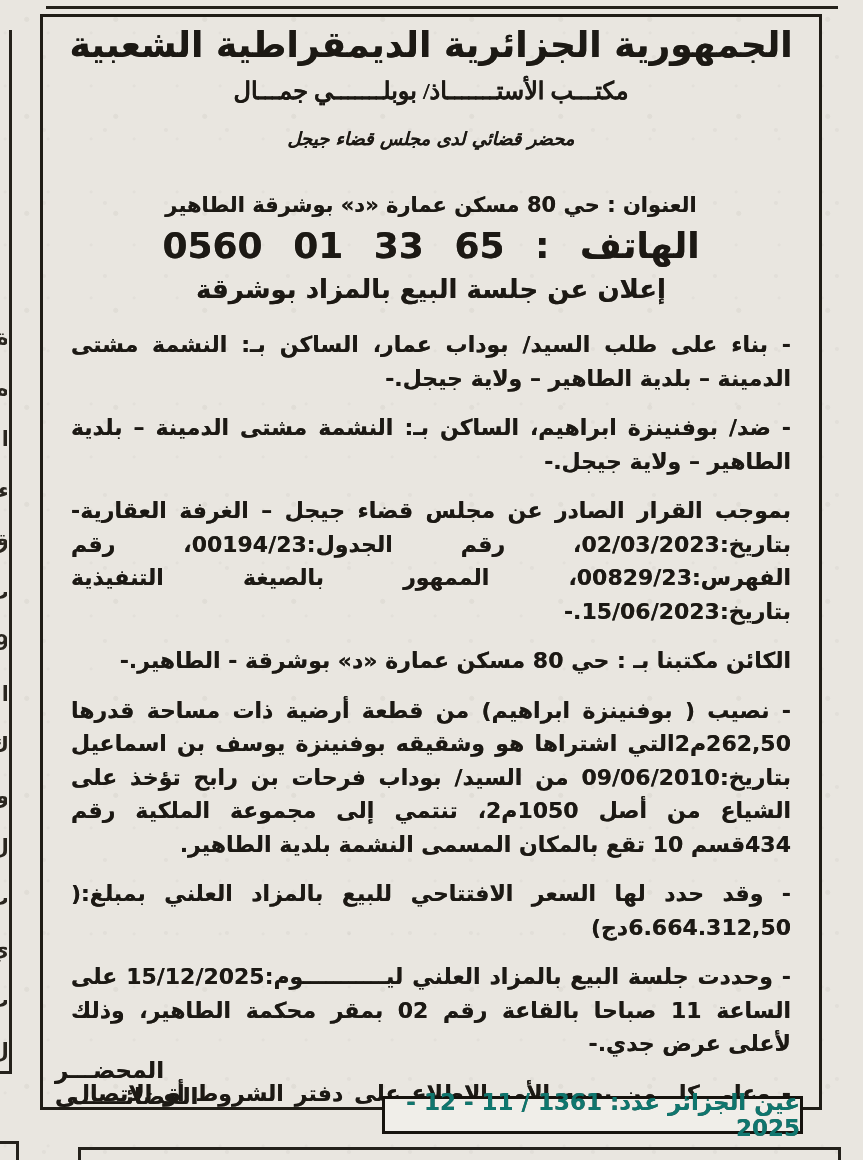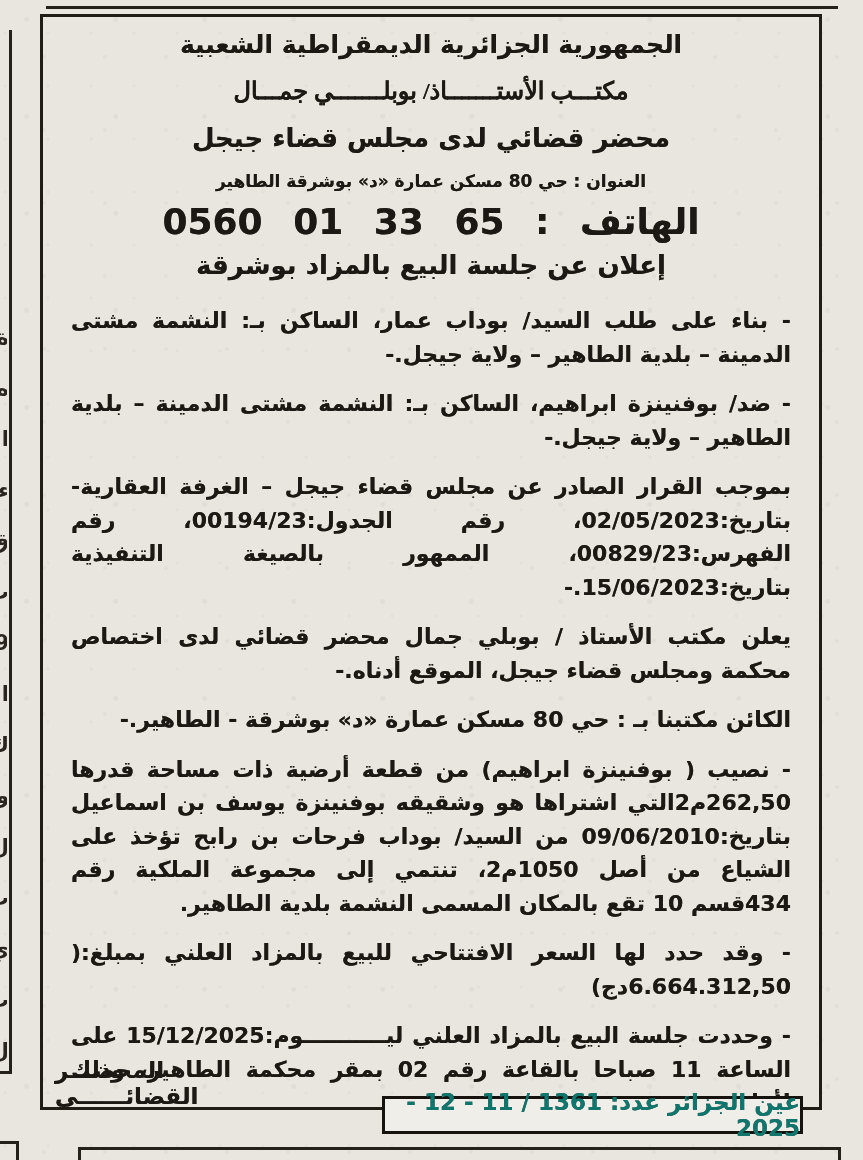--- a/index.html
+++ b/index.html
@@ -26,24 +26,24 @@
   .left-frag span{display:block;width:36px;margin-left:-27px;text-align:right;white-space:pre-line;direction:rtl;}
   .bl-frag{left:0;top:1141px;width:16px;height:19px;border-top:3px solid #24211b;border-right:3px solid #24211b;}
   .next-box{left:78px;top:1147px;width:757px;height:13px;border:3px solid #24211b;border-bottom:none;}
   
   .frame{
     left:40px;top:14px;width:782px;height:1096px;box-sizing:border-box;
     border:3px solid #201d17;direction:rtl;overflow:hidden;
     text-shadow:0 0 .5px rgba(30,26,20,.75);
   }
   .header{padding-top:6px;text-align:center;font-weight:bold;}
-  .h1{font-size:25px;line-height:44px;}
+  .h1{font-size:36px;line-height:44px;}
   .h2{font-size:24px;line-height:49px;font-family:Liberation Serif, serif;}
-  .h3{font-size:26px;line-height:45px;}
-  .h4{font-size:17px;line-height:40px;}
+  .h3{font-size:18px;line-height:45px;font-style:italic;}
+  .h4{font-size:21px;line-height:40px;margin-top:24px;}
   .h5{font-size:36px;line-height:42px;word-spacing:18px;}
   .h6{font-size:26px;line-height:45px;}
   .body-text{
     margin-top:10px;padding:0 12px;
     font-size:22px;font-weight:bold;line-height:33.5px;
     text-align:justify;
   }
   .body-text p{margin:16px;}
   .body-text p.centered{text-align:center;}
   .signature{
@@ -88,22 +88,21 @@
     <div class="h1">الجمهورية الجزائرية الديمقراطية الشعبية</div>
     <div class="h2">مكتـــب الأستـــــــاذ/ بوبلـــــــي جمـــال</div>
     <div class="h3">محضر قضائي لدى مجلس قضاء جيجل</div>
     <div class="h4">العنوان : حي 80 مسكن عمارة «د» بوشرقة الطاهير</div>
     <div class="h5">الهاتف : 65 33 01 0560</div>
     <div class="h6">إعلان عن جلسة البيع بالمزاد بوشرقة</div>
   </div>
   <div class="body-text">
     <p>- بناء على طلب السيد/ بوداب عمار، الساكن بـ: النشمة مشتى الدمينة – بلدية الطاهير – ولاية جيجل.-</p>
     <p>- ضد/ بوفنينزة ابراهيم، الساكن بـ: النشمة مشتى الدمينة – بلدية الطاهير – ولاية جيجل.-</p>
-    <p>بموجب القرار الصادر عن مجلس قضاء جيجل – الغرفة العقارية- بتاريخ:02/05/2023، رقم الجدول:00194/23، رقم الفهرس:00829/23، الممهور بالصيغة التنفيذية بتاريخ:15/06/2023.-</p>
-    <p>يعلن مكتب الأستاذ / بوبلي جمال محضر قضائي لدى اختصاص محكمة ومجلس قضاء جيجل، الموقع أدناه.-</p>
+    <p>بموجب القرار الصادر عن مجلس قضاء جيجل – الغرفة العقارية- بتاريخ:02/03/2023، رقم الجدول:00194/23، رقم الفهرس:00829/23، الممهور بالصيغة التنفيذية بتاريخ:15/06/2023.-</p>
     <p>الكائن مكتبنا بـ : حي 80 مسكن عمارة «د» بوشرقة - الطاهير.-</p>
     <p>- نصيب ( بوفنينزة ابراهيم) من قطعة أرضية ذات مساحة قدرها 262,50م2التي اشتراها هو وشقيقه بوفنينزة يوسف بن اسماعيل بتاريخ:09/06/2010 من السيد/ بوداب فرحات بن رابح تؤخذ على الشياع من أصل 1050م2، تنتمي إلى مجموعة الملكية رقم 434قسم 10 تقع بالمكان المسمى النشمة بلدية الطاهير.</p>
     <p>- وقد حدد لها السعر الافتتاحي للبيع بالمزاد العلني بمبلغ:( 6.664.312,50دج)</p>
     <p>- وحددت جلسة البيع بالمزاد العلني ليـــــــــــوم:15/12/2025 على الساعة 11 صباحا بالقاعة رقم 02 بمقر محكمة الطاهير، وذلك لأعلى عرض جدي.-</p>
     <p>- وعلى كل من يهمه الأمر الاطلاع على دفتر الشروط أو الاتصال بمكتبنا أو بأمانة ضبط محكمة الطاهير.-</p>
   </div>
   <div class="signature">المحضـــر القضائــــــي</div>
 </div>
 
 <div class="abs footer-box">

